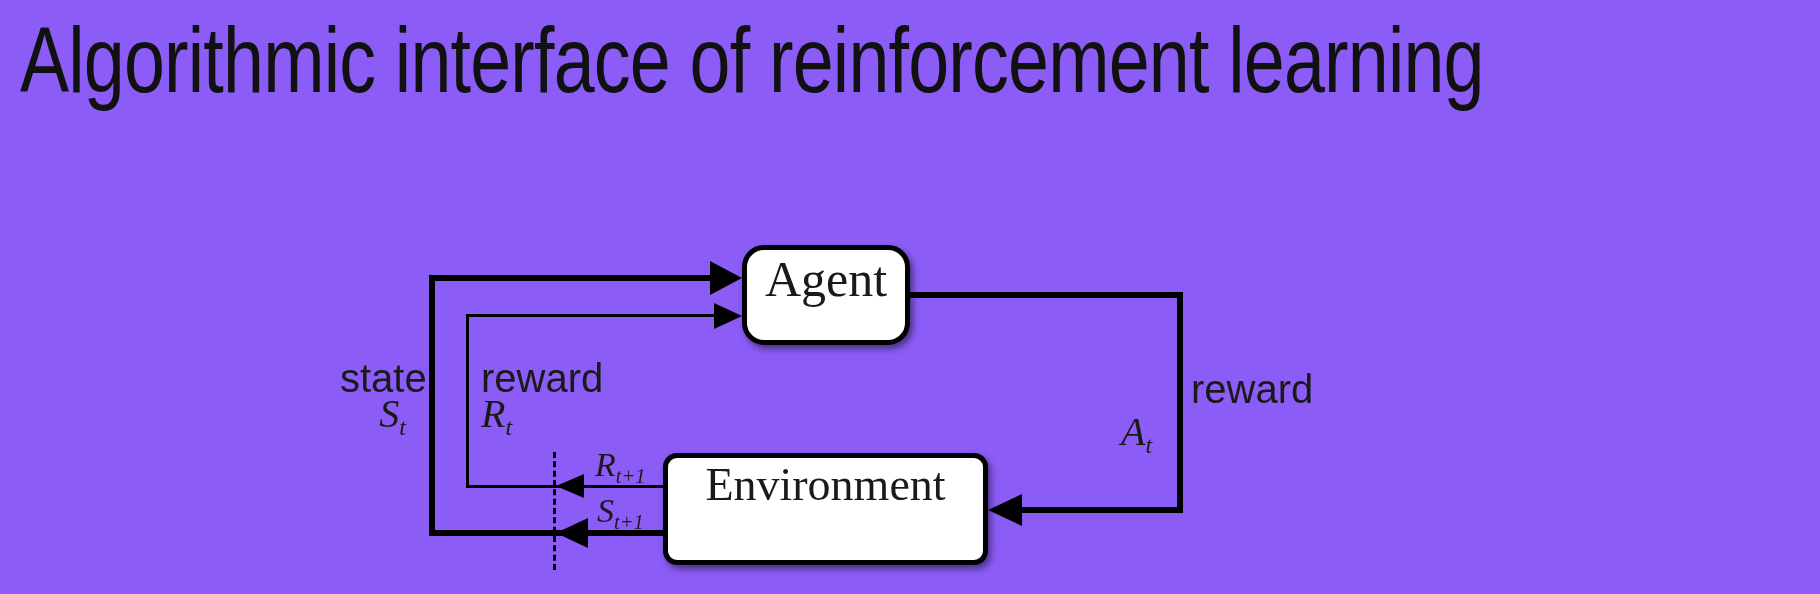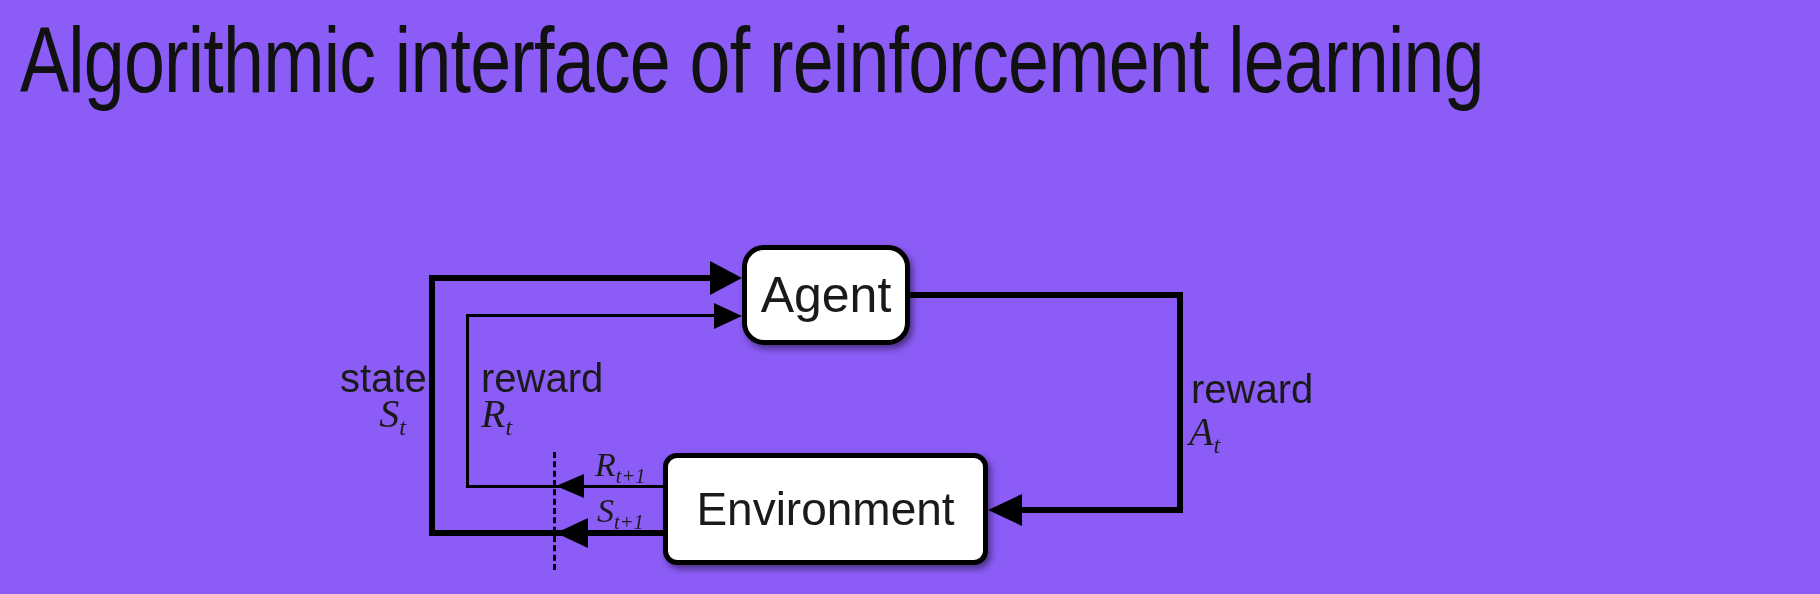--- a/index.html
+++ b/index.html
@@ -78,23 +78,22 @@
 
   
   .node {
     position: absolute;
     box-sizing: border-box;
     background: #ffffff;
     border: 5px solid #000000;
     border-radius: 22px;
     box-shadow: 3px 4px 6px rgba(0,0,0,0.45);
     display: flex;
-    align-items: center;
     justify-content: center;
-    font-family: Liberation Sans, sans-serif;
+    font-family: Liberation Serif, serif;
     color: #1a1a1a;
   }
   #agent-box {
     left: 742px; top: 245px;
     width: 168px; height: 100px;
     font-size: 50px;
   }
   #environment-box {
     left: 663px; top: 453px;
     width: 325px; height: 112px;
@@ -165,19 +164,19 @@
       <span>Environment</span>
     </div>
 
     <div class="caption" style="left:340px; top:358px; width:82px; text-align:right;">state</div>
     <div class="math" style="left:340px; top:394px; width:66px; text-align:right;"><span>S</span><sub>t</sub></div>
 
     <div class="caption" style="left:481px; top:358px;">reward</div>
     <div class="math" style="left:481px; top:394px;text-align:right;"><span>R</span><sub>t</sub></div>
 
     <div class="caption" style="left:1191px; top:369px;">reward</div>
-    <div class="math" style="left:1189px; top:412px;"><span>A</span><sub>t</sub></div>
+    <div class="math" style="left:1121px; top:412px;"><span>A</span><sub>t</sub></div>
 
     <div class="math small" style="left:595px; top:448px;"><span>R</span><sub>t+1</sub></div>
     <div class="math small" style="left:597px; top:494px;"><span>S</span><sub>t+1</sub></div>
 
   </div>
 </div>
 
 </body></html>

